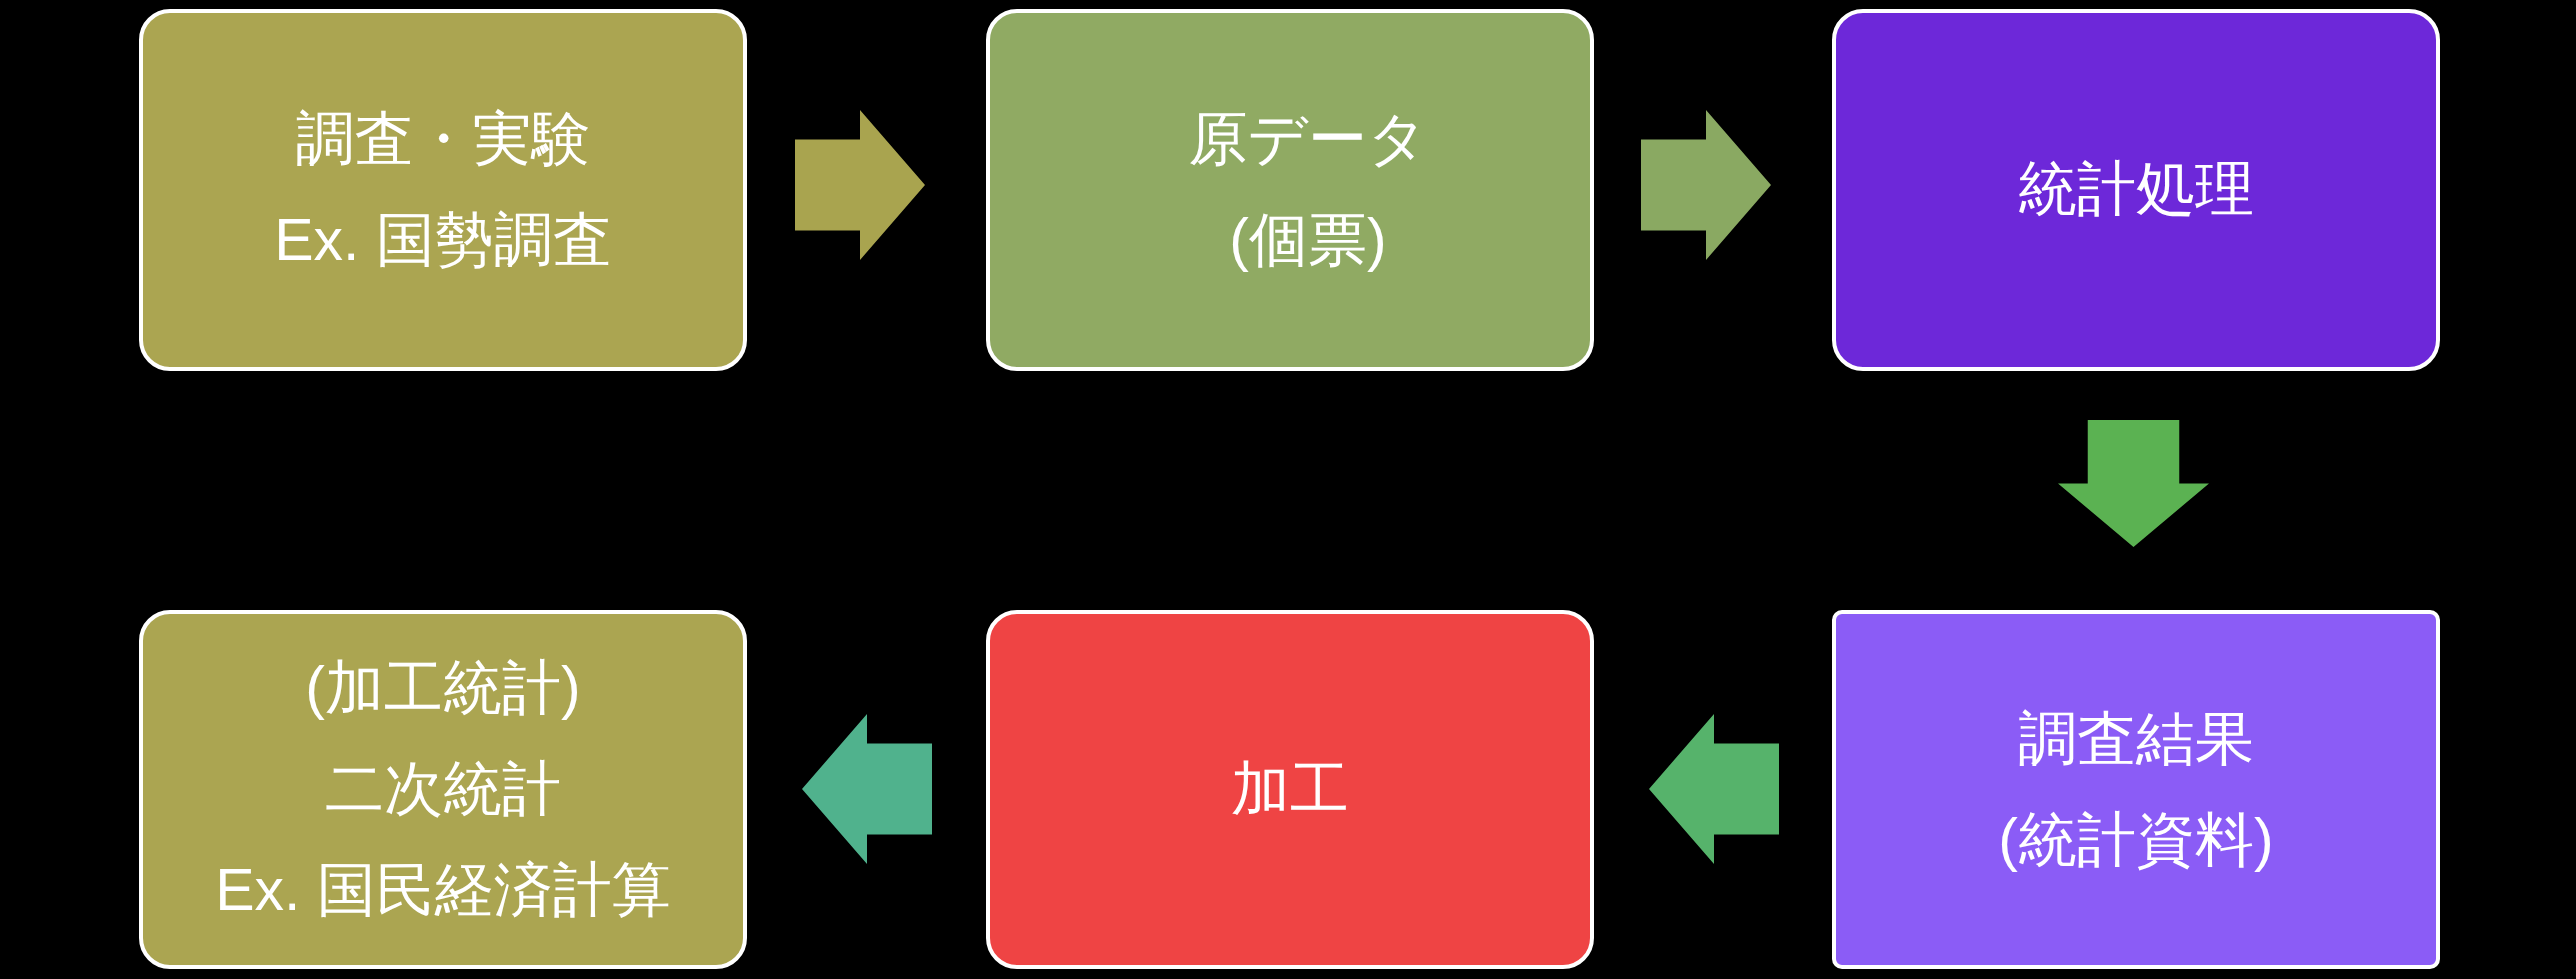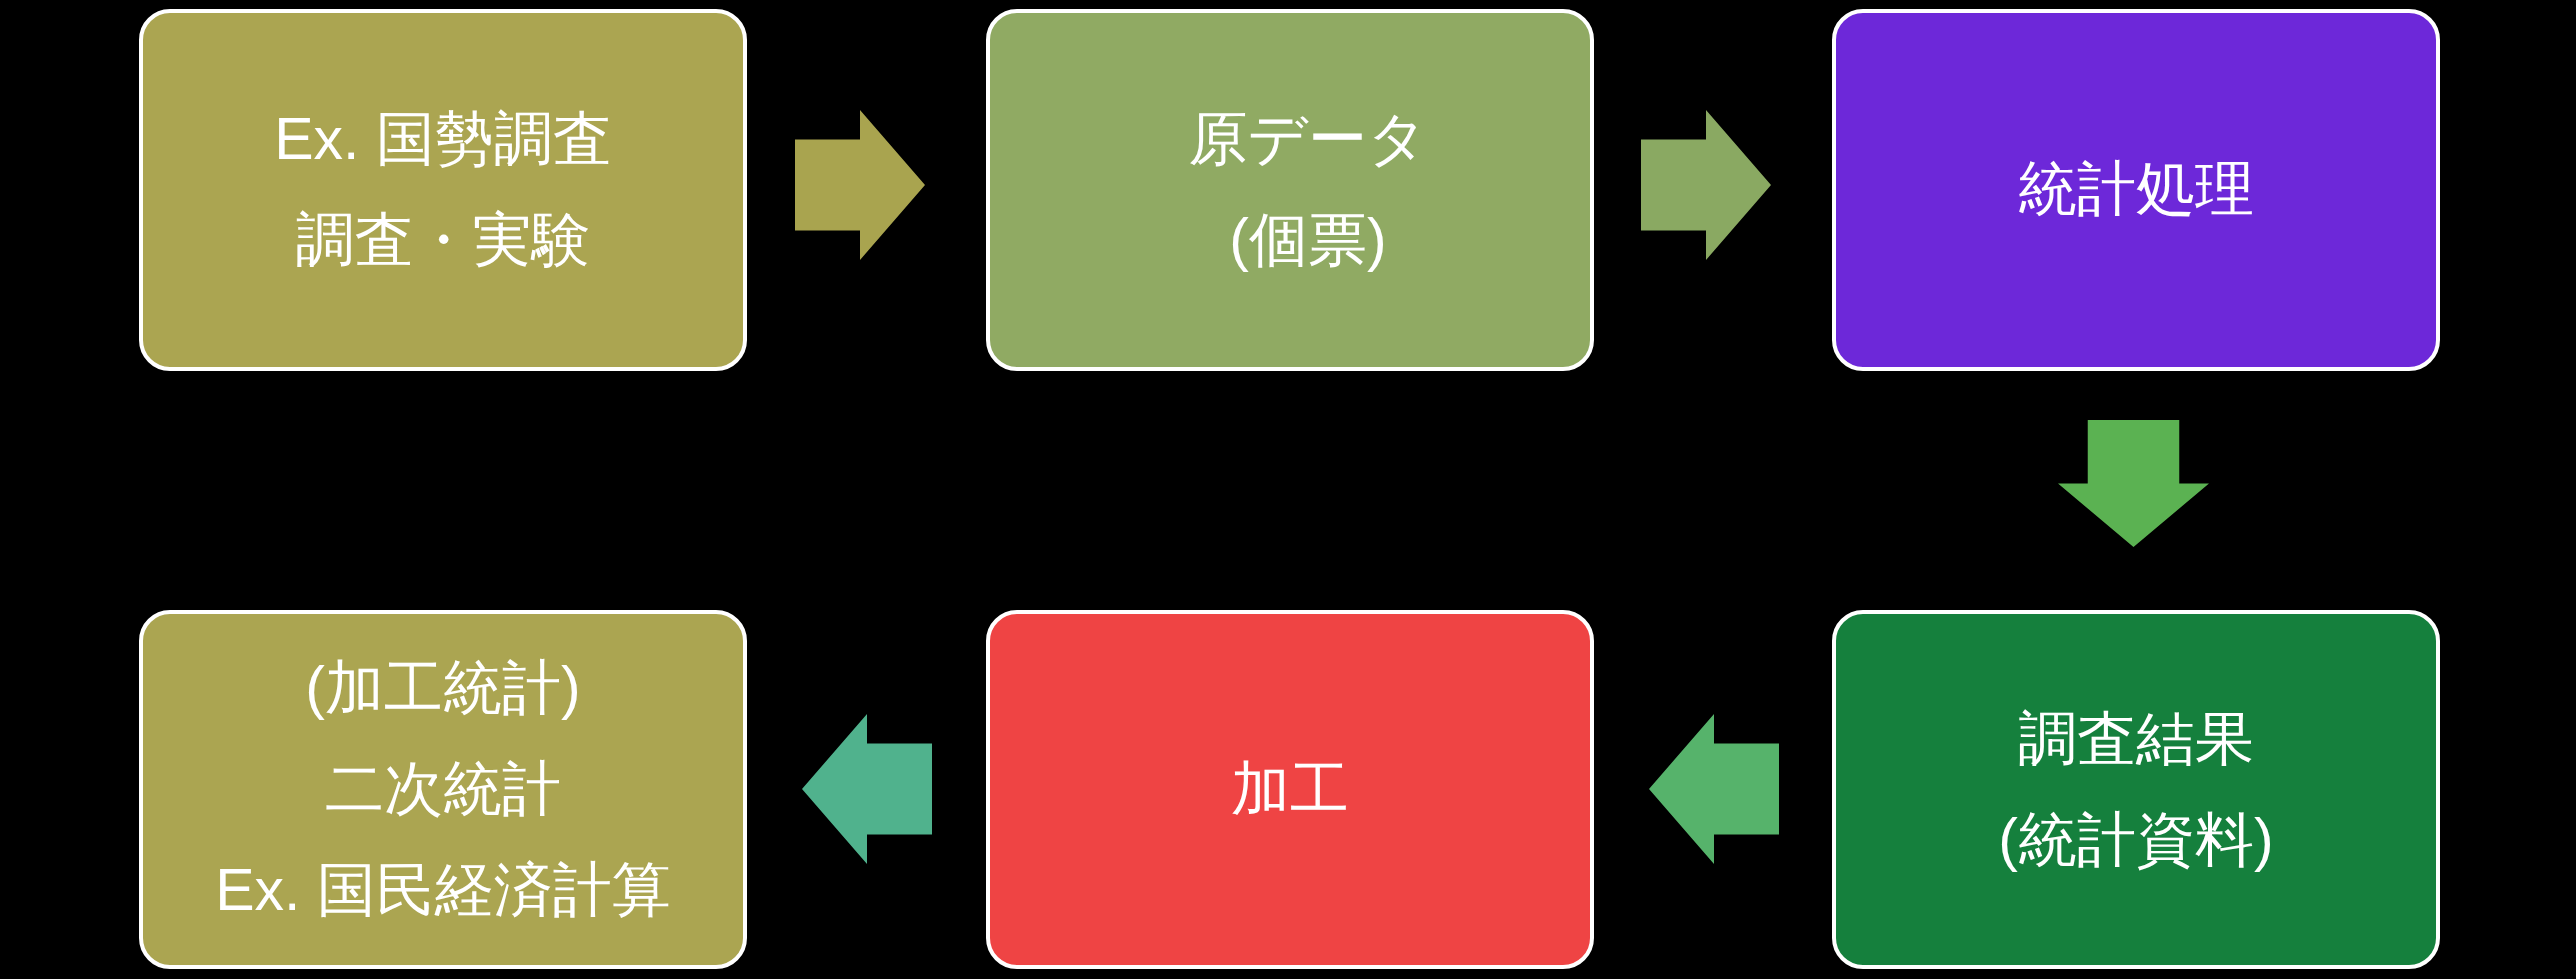--- a/index.html
+++ b/index.html
@@ -58,40 +58,40 @@
   .arrow-5    { left: 802px; top: 714px; }
 
   .line { display: block; }
 </style>
 </head>
 <body>
 
 <div class="canvas">
 
   <div class="box row-top col-1" style="background: rgb(171, 165, 81);">
+    <span class="line">調査・実験</span>
     <span class="line">Ex. 国勢調査</span>
-    <span class="line">調査・実験</span>
   </div>
 
   <div class="arrow right arrow-1" style="background: rgb(169, 164, 79);"></div>
 
   <div class="box row-top col-2" style="background: rgb(144, 170, 99); padding-left: 36px;">
     <span class="line">原データ</span>
     <span class="line">(個票)</span>
   </div>
 
   <div class="arrow right arrow-2" style="background: rgb(138, 169, 98);"></div>
 
   <div class="box row-top col-3" style="background: #6d28d9;">
     <span class="line">統計処理</span>
   </div>
 
   <div class="arrow down arrow-down" style="background: rgb(91, 178, 82);"></div>
 
-  <div class="box row-bottom col-3" style="background: #15803d;">
+  <div class="box row-bottom col-3" style="background: #8b5cf6; border-radius: 10px;">
     <span class="line">調査結果</span>
     <span class="line">(統計資料)</span>
   </div>
 
   <div class="arrow left arrow-4" style="background: rgb(86, 179, 107);"></div>
 
   <div class="box row-bottom col-2" style="background: #ef4444;">
     <span class="line">加工</span>
   </div>
 

